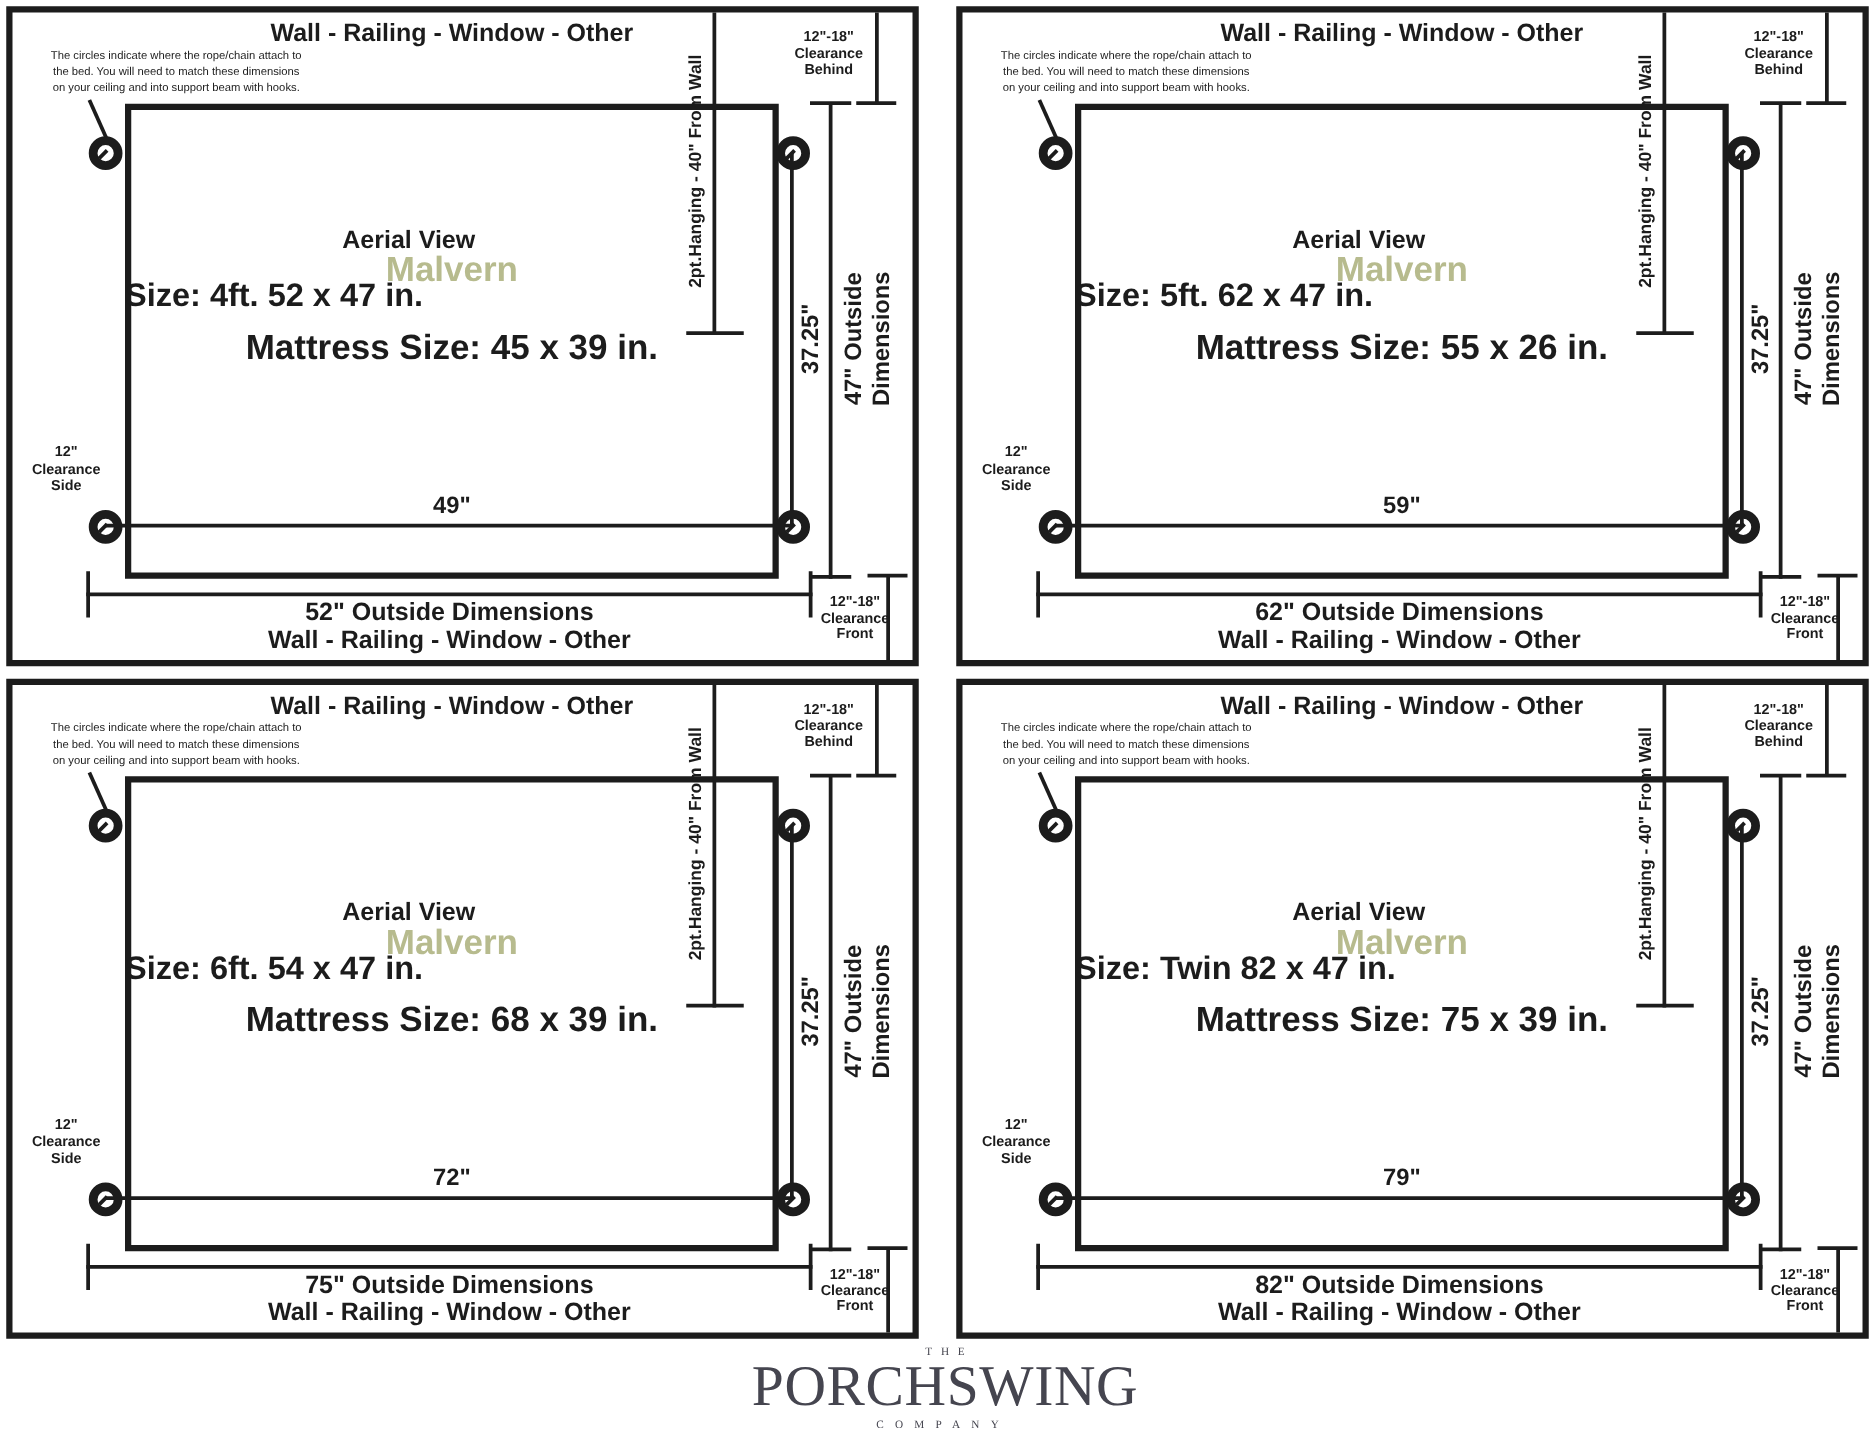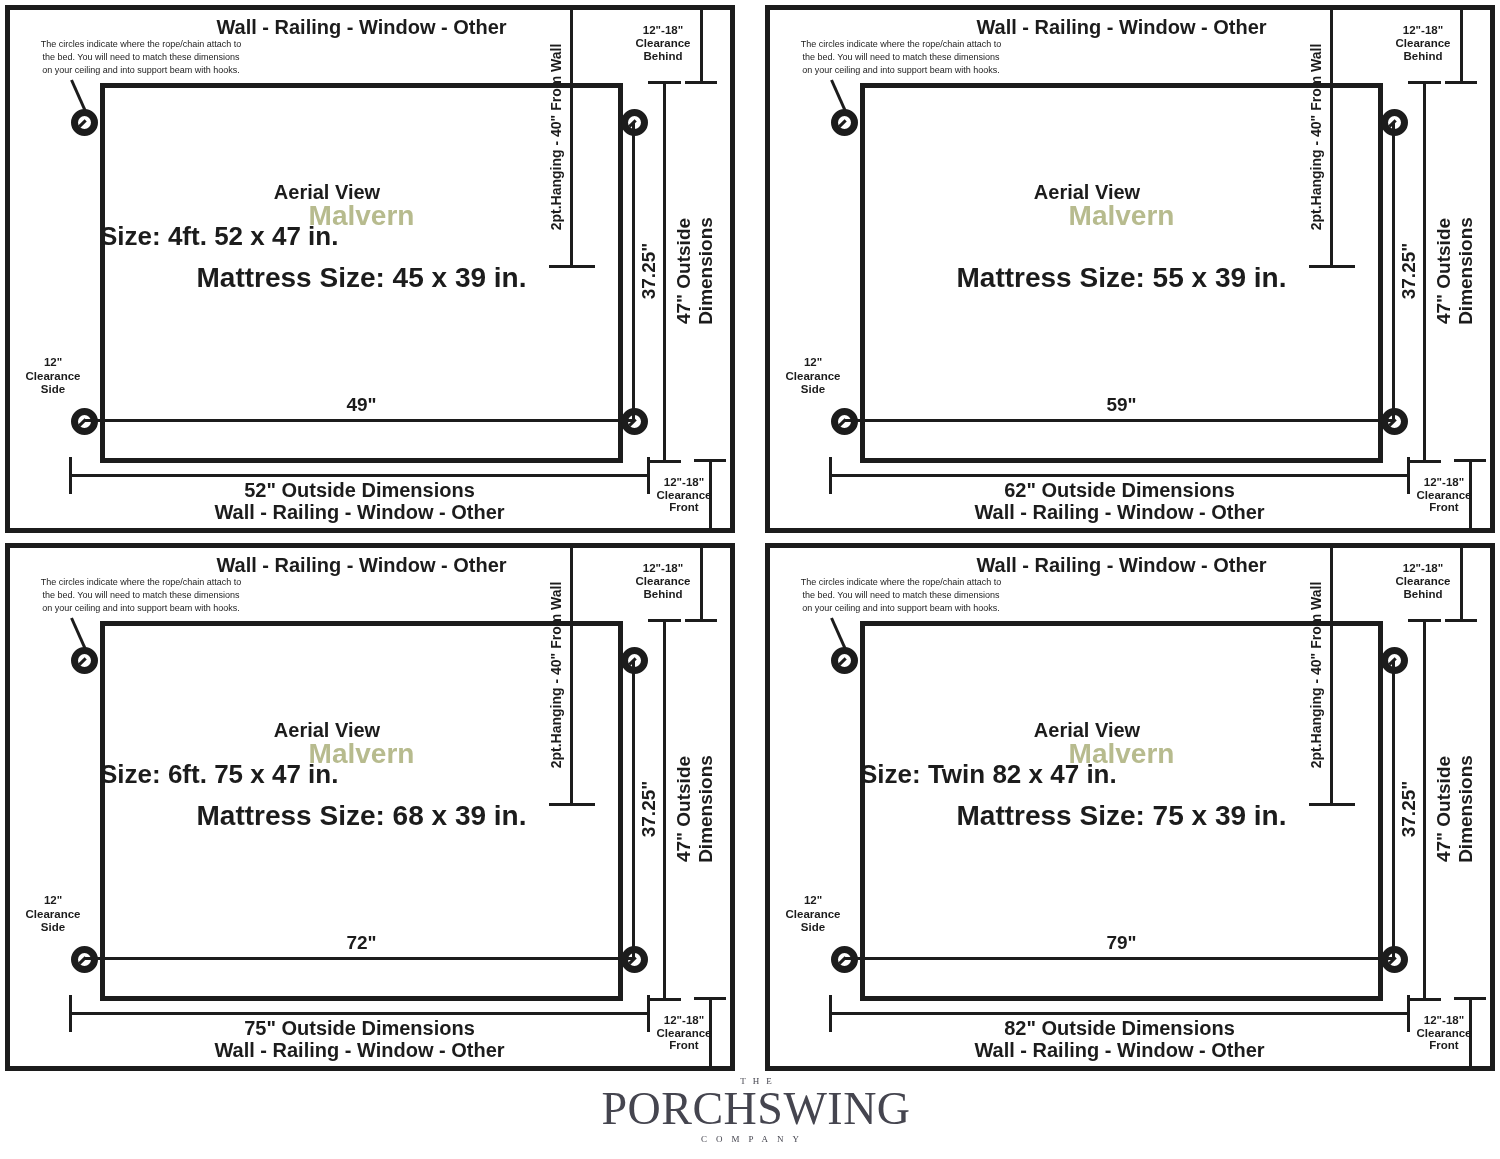--- a/index.html
+++ b/index.html
@@ -218,21 +218,22 @@
     </div>
 
     <div class="line bline"></div>
     <div class="line btickl"></div>
     <div class="line btickr"></div>
     <div class="txt owlabel">62" Outside Dimensions</div>
     <div class="txt header-bottom">Wall - Railing - Window - Other</div>
 
     <div class="txt aerial">Aerial View</div>
     <div class="txt malvern">Malvern</div>
-    <div class="txt mattress">Mattress Size: 55 x 39 in.</div>
+    <div class="txt sizetxt">Size: 5ft. 62 x 47 in.</div>
+    <div class="txt mattress">Mattress Size: 55 x 26 in.</div>
   </div>
 
   <div class="panel">
     <div class="pborder"></div>
 
     <div class="txt header-top">Wall - Railing - Window - Other</div>
 
     <div class="note">
       <div>The circles indicate where the rope/chain attach to</div>
       <div>the bed. You will need to match these dimensions</div>
@@ -296,21 +297,21 @@
     </div>
 
     <div class="line bline"></div>
     <div class="line btickl"></div>
     <div class="line btickr"></div>
     <div class="txt owlabel">75" Outside Dimensions</div>
     <div class="txt header-bottom">Wall - Railing - Window - Other</div>
 
     <div class="txt aerial">Aerial View</div>
     <div class="txt malvern">Malvern</div>
-    <div class="txt sizetxt">Size: 6ft. 75 x 47 in.</div>
+    <div class="txt sizetxt">Size: 6ft. 54 x 47 in.</div>
     <div class="txt mattress">Mattress Size: 68 x 39 in.</div>
   </div>
 
   <div class="panel">
     <div class="pborder"></div>
 
     <div class="txt header-top">Wall - Railing - Window - Other</div>
 
     <div class="note">
       <div>The circles indicate where the rope/chain attach to</div>

